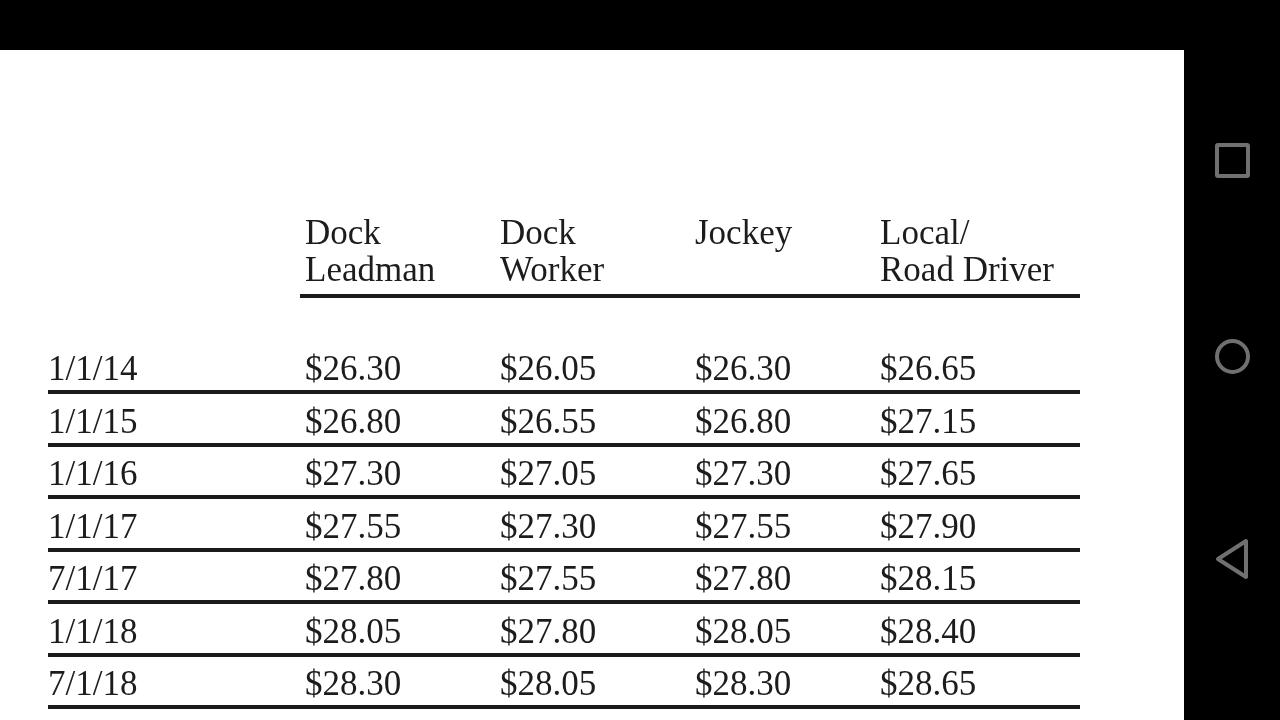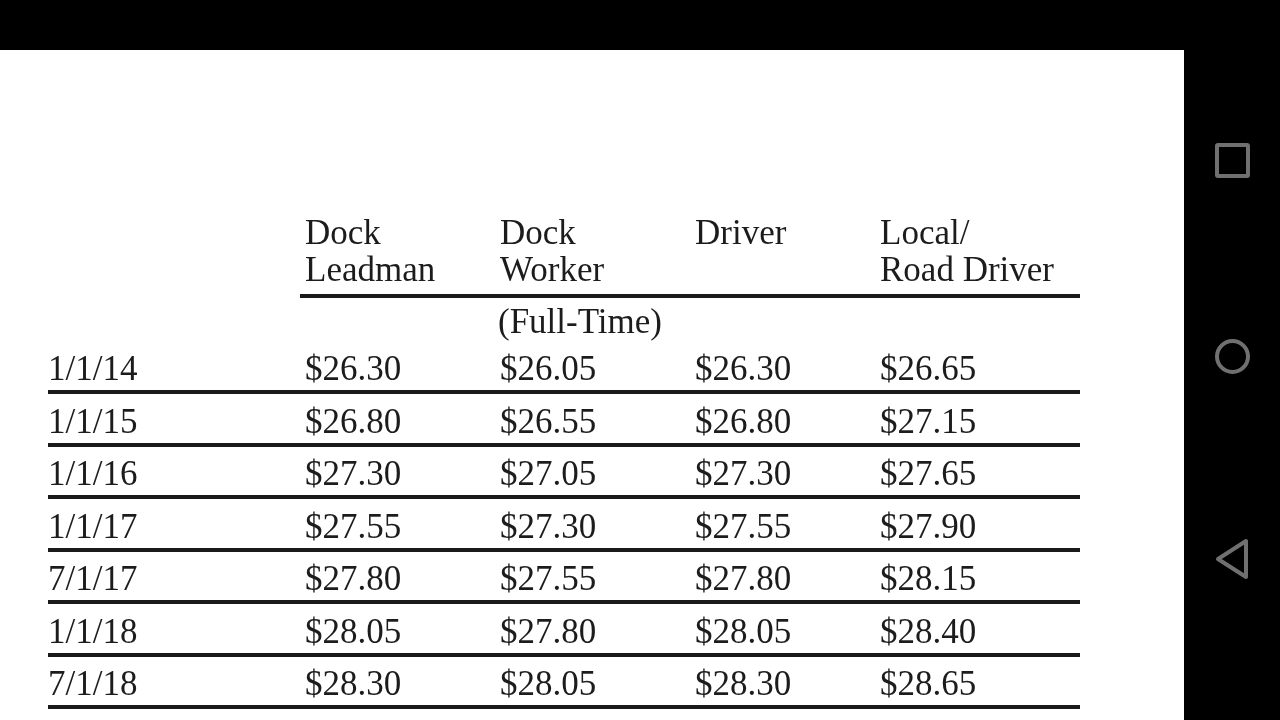--- a/index.html
+++ b/index.html
@@ -103,27 +103,26 @@
 
 <div class="screen">
 
   <div class="status-bar"></div>
 
   <div class="doc">
     <div class="hdr cx1">Dock
 Leadman</div>
     <div class="hdr cx2">Dock
 Worker</div>
-    <div class="hdr cx3">Driver</div>
+    <div class="hdr cx3">Jockey</div>
     <div class="hdr cx4">Local/
 Road Driver</div>
 
     <div class="hdr-rule"></div>
 
-    <div class="subhdr">(Full-Time)</div>
 
     <div id="rows-wrap" style="left:0; top:0; width:1184px; height:670px;"><div class="trow" style="top: 301px;"><span class="cx0">1/1/14</span><span class="cx1">$26.30</span><span class="cx2">$26.05</span><span class="cx3">$26.30</span><span class="cx4">$26.65</span></div><div class="trule" style="top: 340px;"></div><div class="trow" style="top: 353.5px;"><span class="cx0">1/1/15</span><span class="cx1">$26.80</span><span class="cx2">$26.55</span><span class="cx3">$26.80</span><span class="cx4">$27.15</span></div><div class="trule" style="top: 392.5px;"></div><div class="trow" style="top: 406px;"><span class="cx0">1/1/16</span><span class="cx1">$27.30</span><span class="cx2">$27.05</span><span class="cx3">$27.30</span><span class="cx4">$27.65</span></div><div class="trule" style="top: 445px;"></div><div class="trow" style="top: 458.5px;"><span class="cx0">1/1/17</span><span class="cx1">$27.55</span><span class="cx2">$27.30</span><span class="cx3">$27.55</span><span class="cx4">$27.90</span></div><div class="trule" style="top: 497.5px;"></div><div class="trow" style="top: 511px;"><span class="cx0">7/1/17</span><span class="cx1">$27.80</span><span class="cx2">$27.55</span><span class="cx3">$27.80</span><span class="cx4">$28.15</span></div><div class="trule" style="top: 550px;"></div><div class="trow" style="top: 563.5px;"><span class="cx0">1/1/18</span><span class="cx1">$28.05</span><span class="cx2">$27.80</span><span class="cx3">$28.05</span><span class="cx4">$28.40</span></div><div class="trule" style="top: 602.5px;"></div><div class="trow" style="top: 616px;"><span class="cx0">7/1/18</span><span class="cx1">$28.30</span><span class="cx2">$28.05</span><span class="cx3">$28.30</span><span class="cx4">$28.65</span></div><div class="trule" style="top: 655px;"></div></div>
   </div>
 
   <div class="nav-bar">
     <div class="nav-btn recents">
       <div class="icon-square"></div>
     </div>
     <div class="nav-btn home">
       <div class="icon-circle"></div>

